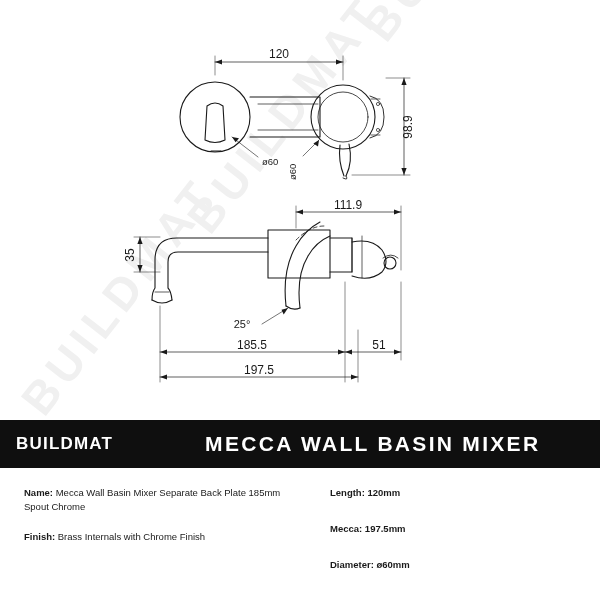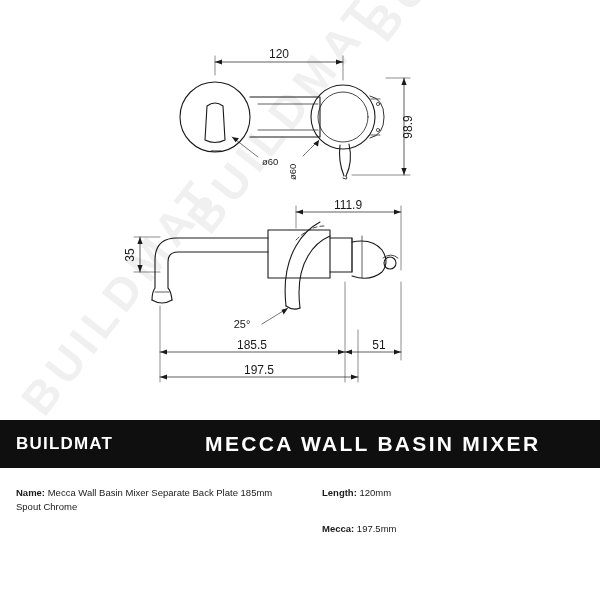--- a/index.html
+++ b/index.html
@@ -71,21 +71,21 @@
   .product-title {
     font-size: 21px;
     font-weight: 700;
     letter-spacing: 2.3px;
     margin-left: 92px;
   }
 
   
   .specs {
     position: absolute;
-    left: 0;
+    left: 8px;
     top: 468px;
     width: 512px;
     height: 132px;
     background: #ffffff;
   }
   .spec-col-left {
     position: absolute;
     left: 16px;
     top: 18px;
     width: 280px;
@@ -108,21 +108,21 @@
   .spec-row .v {
     font-weight: 400;
   }
   .spec-row-right {
     font-size: 9.5px;
     color: #1a1a1a;
     line-height: 14px;
     margin-bottom: 22px;
   }
   .spec-row-right .k { font-weight: 700; text-align: right; }
-  .spec-row-right .v { font-weight: 400; }
+  .spec-row-right .v { font-weight: 700; }
 
   .dim-label {
     font-family: "Liberation Sans", sans-serif;
   }
 </style>
 </head>
 <body>
 
 <div class="page">
 
@@ -241,26 +241,34 @@
     <div class="brand">BUILDMAT</div>
     <div class="product-title">MECCA WALL BASIN MIXER</div>
   </div>
 
   <div class="specs">
     <div class="spec-col-left">
       <div class="spec-row">
         <span class="k">Name:</span>
         <span class="v">Mecca Wall Basin Mixer Separate Back Plate 185mm Spout Chrome</span>
       </div>
+      <div class="spec-row">
+        <span class="k">Finish:</span>
+        <span class="v">Brass Internals with Chrome Finish</span>
+      </div>
     </div>
     <div class="spec-col-right">
       <div class="spec-row-right">
         <span class="k">Length:</span>
         <span class="v">120mm</span>
       </div>
       <div class="spec-row-right">
         <span class="k">Mecca:</span>
         <span class="v">197.5mm</span>
       </div>
+      <div class="spec-row-right">
+        <span class="k">Diameter:</span>
+        <span class="v">ø60mm</span>
+      </div>
     </div>
   </div>
 
 </div>
 
 </body></html>

